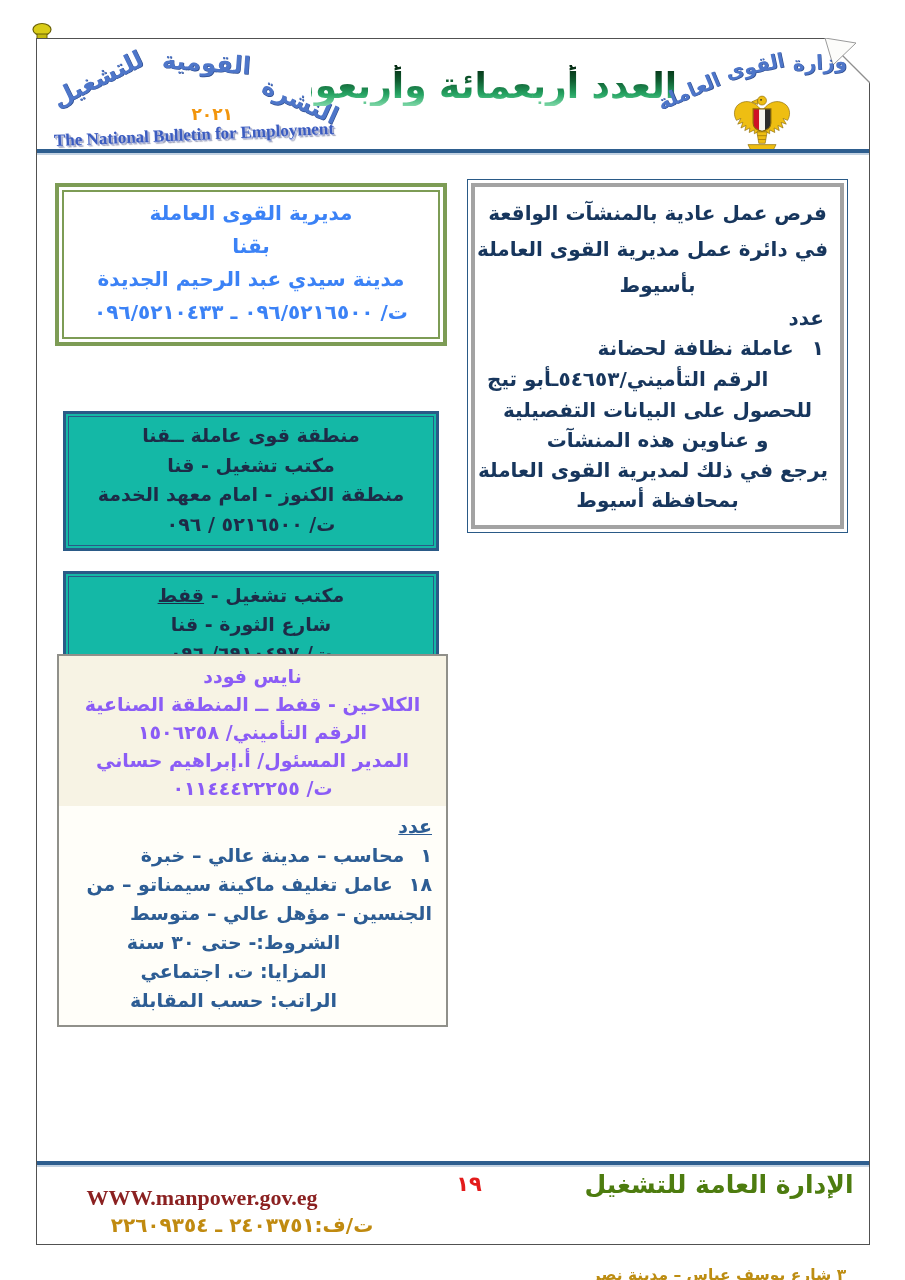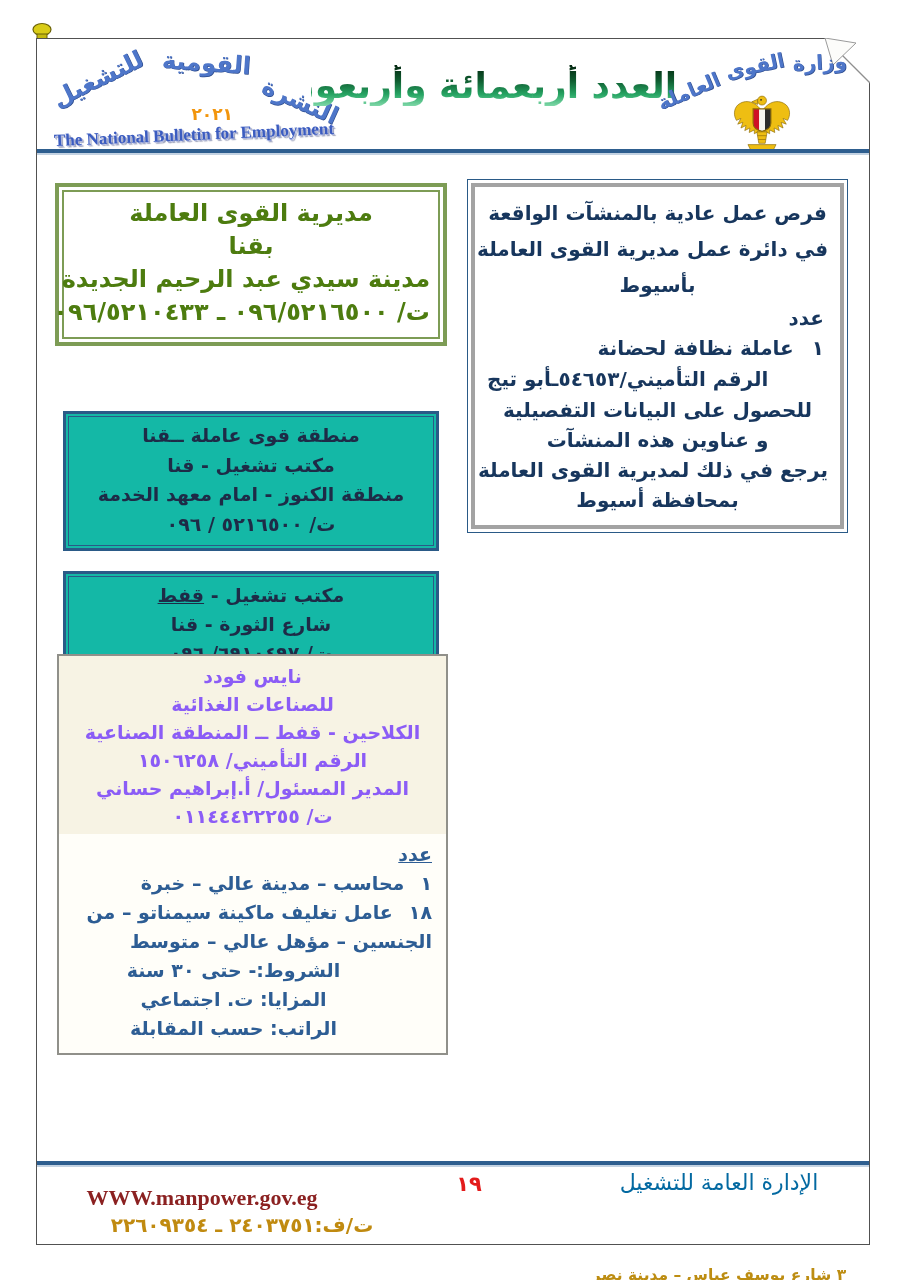--- a/index.html
+++ b/index.html
@@ -45,21 +45,21 @@
   .eagle { position:absolute; left:692px; top:52px; width:66px; height:60px; }
   .header-rule { position:absolute; left:0; top:110px; width:100%; height:4px;
                  background:#2e5e8f; border-bottom:2px solid #c3d2e2; }
 
   
   .rtl { direction:rtl; }
 
   .box-qena { position:absolute; left:18px; top:144px; width:392px; }
   .dbl-green { border:4px solid #7d9c55; padding:3px; background:#fff; }
   .dbl-green-in { border:2px solid #7d9c55; padding:5px 8px 8px; text-align:center; }
-  .org-line { color:#4d7c0f; font-size:24px; font-weight:bold; line-height:33px; white-space:nowrap; }
+  .org-line { color:#3b82f6; font-size:20px; font-weight:bold; line-height:33px; white-space:nowrap; }
 
   .box-assiut { position:absolute; left:430px; top:140px; width:381px; }
   .dbl-blue { border:1px solid #2a5a87; padding:3px; background:#fff; }
   .dbl-blue-in { border:4px solid #a3a3a3; padding:8px 12px 10px; color:#17365d;
                  font-weight:bold; font-size:20px; }
   .as-title { text-align:center; line-height:36px; white-space:nowrap; }
   .as-count { text-align:right; line-height:30px; padding-right:4px; }
   .as-vac { text-align:right; line-height:30px; padding-right:4px; }
   .as-vac .vac-num { display:inline-block; margin-left:18px; }
   .as-ins { text-align:left; line-height:32px; white-space:nowrap; }
@@ -80,21 +80,21 @@
   .nice-blue { padding:6px 14px 10px; color:#2d5d94; font-weight:bold; font-size:19px; }
   .nice-count { text-align:right; line-height:29px; }
   .job-row { text-align:right; line-height:29px; }
   .job-count { display:inline-block; margin-left:16px; }
   .detail-ln { text-align:center; line-height:29px; padding-right:38px; }
 
   
   .footer-rule { position:absolute; left:0; top:1122px; width:100%; height:4px;
                  background:#2e5e8f; border-bottom:2px solid #c3d2e2; }
   .f-dept { position:absolute; right:14px; top:1131px; width:272px; text-align:center;
-            color:#0369a1; font-size:22px; font-weight:normal; direction:rtl; white-space:nowrap; }
+            color:#4d7c0f; font-size:25px; font-weight:bold; direction:rtl; white-space:nowrap; }
   .f-addr { position:absolute; right:14px; top:1227px; width:272px; text-align:center;
             color:#bd8d12; font-size:15.5px; font-weight:bold; direction:rtl; white-space:nowrap; }
   .f-page { position:absolute; left:400px; top:1133px; width:64px; text-align:center;
             color:#e31b1b; font-size:21px; font-weight:bold; }
   .f-web { position:absolute; left:24px; top:1146px; width:282px; text-align:center;
            font-family:"Liberation Serif",serif; font-weight:bold; font-size:22px;
            color:#8b2121; white-space:nowrap; text-decoration:none; }
   .f-phone { position:absolute; left:46px; top:1174px; width:318px; text-align:center;
              color:#c08a10; font-size:20px; font-weight:bold; direction:rtl; white-space:nowrap; }
 </style>
@@ -206,21 +206,20 @@
       <div class="ln"><span>مكتب تشغيل - </span><span class="u">قفط</span></div>
       <div class="ln">شارع الثورة - قنا</div>
       <div class="ln">ت/ ٦٩١٠٤٩٧/ ٠٩٦</div>
     </div>
       </div>
   </div>
 
   <div class="box-nice">
     <div class="nice-red rtl">
       <div class="ln">نايس فودد</div>
-      <div class="ln">للصناعات الغذائية</div>
       <div class="ln">الكلاحين - قفط ــ المنطقة الصناعية</div>
       <div class="ln">الرقم التأميني/ ١٥٠٦٢٥٨</div>
       <div class="ln">المدير المسئول/ أ.إبراهيم حساني</div>
       <div class="ln">ت/ ٠١١٤٤٤٢٢٢٥٥</div>
     </div>
     <div class="nice-blue rtl">
       <div class="nice-count u">عدد</div>
       <div class="job-row">
         <span class="job-count">١</span><span>محاسب – مدينة عالي – خبرة</span>
       </div>

